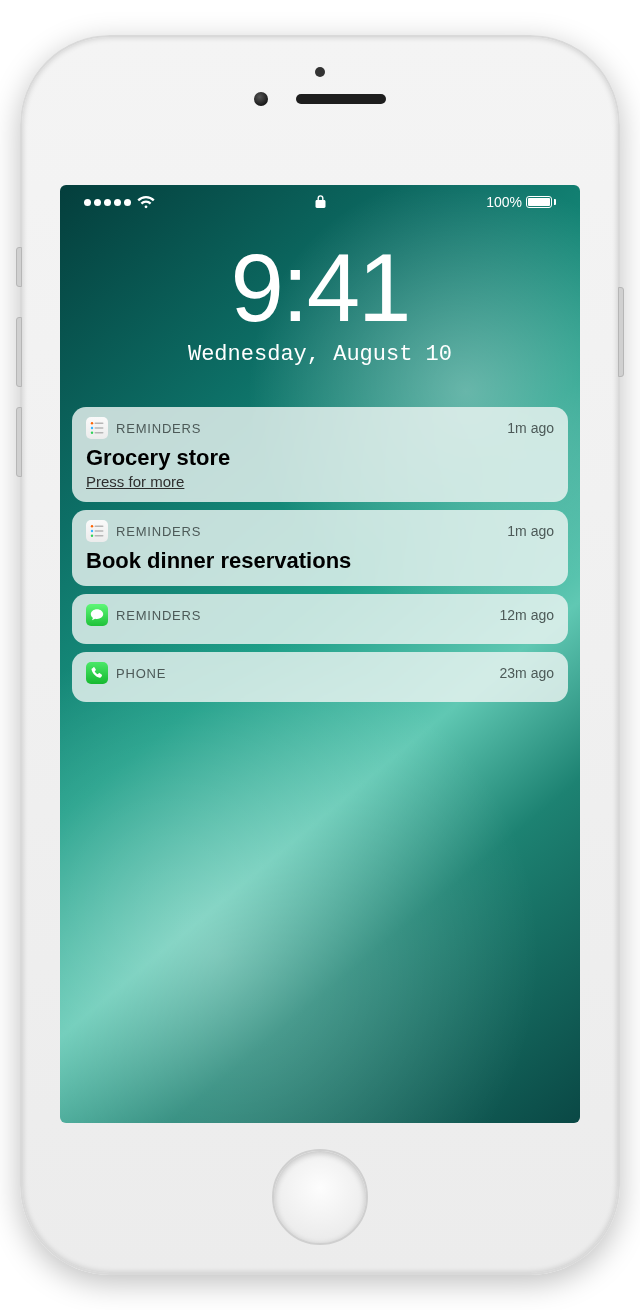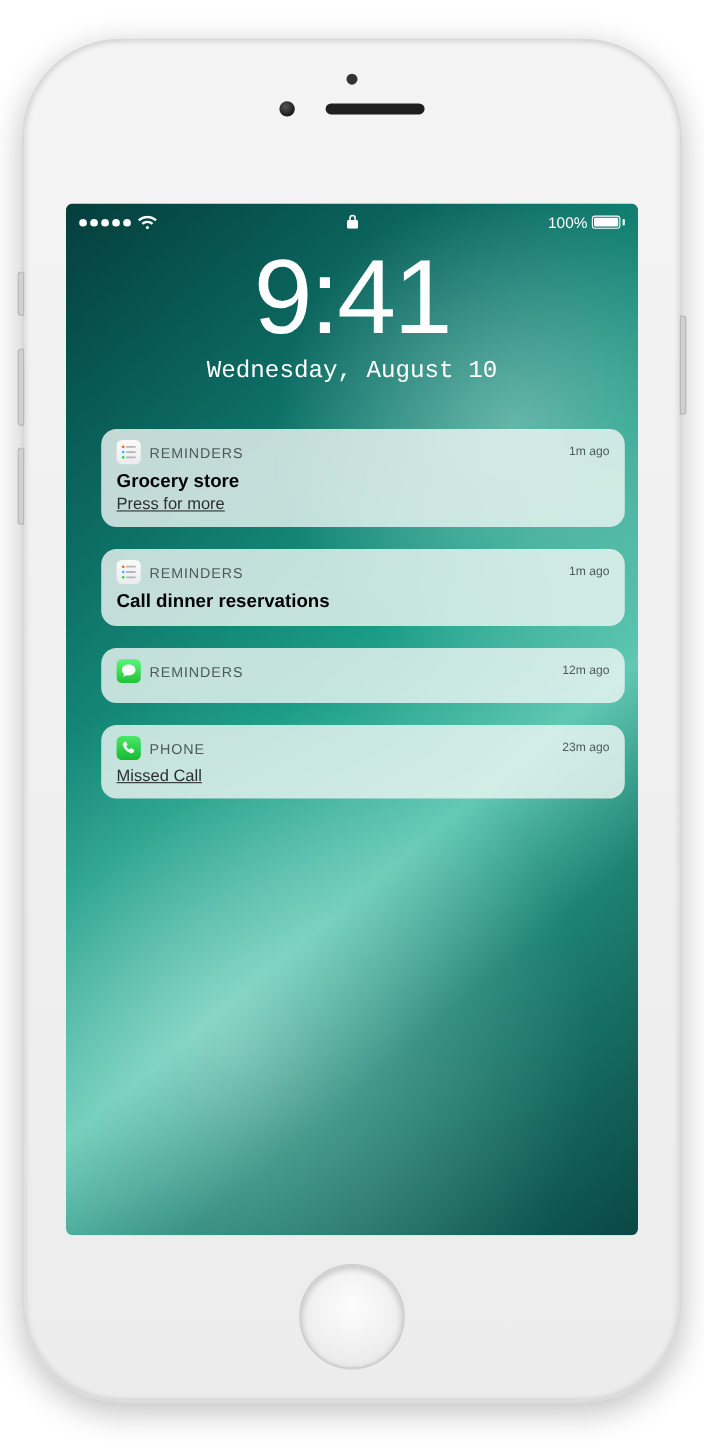--- a/index.html
+++ b/index.html
@@ -86,48 +86,47 @@
     color: #fff;
     display: flex;
     flex-direction: column;
   }
 
   
   .status-bar {
     height: 34px;
     display: flex;
     align-items: center;
-    padding: 0 12px;
+    padding: 0 24px;
     font-size: 14px;
     font-weight: 500;
   }
   .status-left { display:flex; align-items:center; gap:6px; }
   .signal-dots { display:flex; gap:3px; }
   .signal-dots span{ width:7px;height:7px;border-radius:50%;background:#fff; display:block;}
   .wifi-icon svg{display:block;}
   .status-center { flex:1; display:flex; justify-content:center; }
   .status-right { display:flex; align-items:center; gap:4px;}
   .battery { display:flex; align-items:center; gap:2px; }
   .battery-body{width:26px;height:12px;border:1.3px solid #fff;border-radius:3px;position:relative;}
   .battery-fill{position:absolute;inset:1px;background:#fff;border-radius:1px;}
   .battery-cap{width:2px;height:6px;background:#fff;border-radius:0 1px 1px 0;}
 
   
-  .clock-block{ text-align:center; margin-top: 4px; }
+  .clock-block{ text-align:center; margin-top: 21px; }
   .time { font-size: 96px; font-weight: 200; letter-spacing: -2px; line-height: 1; }
   .date { font-size: 22px; font-weight: 400; margin-top: 6px; font-family: Liberation Mono, monospace; }
 
   
   .notifications {
     margin-top: 28px;
     padding: 12px 12px;
     display:flex;
     flex-direction:column;
-    gap: 20px;
-    margin-left: 20px;
+    gap: 8px;
   }
   .card {
     background: rgba(235,244,242,.82);
     border-radius: 14px;
     color:#000;
     padding: 10px 14px 12px 14px;
     backdrop-filter: blur(2px);
   }
   .card-header{
     display:flex;
@@ -136,22 +135,22 @@
     margin-bottom:6px;
   }
   .app-icon{
     width:22px;height:22px;border-radius:5px;flex:0 0 22px;
     display:flex;align-items:center;justify-content:center;
   }
   .app-icon svg{display:block;}
   .app-name{
     font-size:13px; letter-spacing:.8px; color:#4d5a58; font-weight:500;
   }
-  .timestamp{ margin-left:auto; font-size:11px; color:#4d5a58; }
-  .card-title{ font-size:17px; font-weight:700; color:#000; }
+  .timestamp{ margin-left:auto; font-size:14px; color:#4d5a58; }
+  .card-title{ font-size:22px; font-weight:700; color:#000; }
   .card-body { font-size:15px; color:#2e2e2e; margin-top:2px;text-decoration:underline; }
 
   
   .unlock-hint{
     margin-top:auto;
     margin-bottom: 34px;
     text-align:center;
     font-size:17px;
     font-weight:500;
     color:#fff;
@@ -247,21 +246,21 @@
                 <rect x="5.5" y="2.4" width="9" height="1.6" rx=".8" fill="#b6b6b6"></rect>
                 <circle cx="3" cy="8" r="1.2" fill="#34b6ff"></circle>
                 <rect x="5.5" y="7.2" width="9" height="1.6" rx=".8" fill="#b6b6b6"></rect>
                 <circle cx="3" cy="12.8" r="1.2" fill="#30d158"></circle>
                 <rect x="5.5" y="12" width="9" height="1.6" rx=".8" fill="#b6b6b6"></rect>
               </svg>
             </div>
             <span class="app-name">REMINDERS</span>
             <span class="timestamp">1m ago</span>
           </div>
-          <div class="card-title">Call dinner reservations</div>
+          <div class="card-title">Book dinner reservations</div>
         </div>
         <div class="card">
           <div class="card-header">
             <div class="app-icon icon-messages">
               <svg width="16" height="16" viewBox="0 0 16 16">
                 <path d="M8 2.2c3.4 0 6.2 2.2 6.2 4.9 0 2.7-2.8 4.9-6.2 4.9-.7 0-1.3-.1-1.9-.2L3 13.3l.9-2.3C2.6 10 1.8 8.6 1.8 7.1 1.8 4.4 4.6 2.2 8 2.2Z" fill="#fff"></path>
               </svg>
             </div>
             <span class="app-name">REMINDERS</span>
             <span class="timestamp">12m ago</span>
@@ -270,20 +269,19 @@
         <div class="card">
           <div class="card-header">
             <div class="app-icon icon-phone">
               <svg width="16" height="16" viewBox="0 0 16 16">
                 <path d="M4.3 2.1c.4-.2.9-.1 1.2.3l1.2 1.8c.3.4.2.9-.1 1.2l-.9.9c.6 1.3 1.7 2.4 3 3l.9-.9c.3-.3.8-.4 1.2-.1l1.8 1.2c.4.3.5.8.3 1.2l-.7 1.4c-.3.6-1 .9-1.6.7-3.9-1-7-4.1-8-8-.2-.6.1-1.3.7-1.6l1-.1Z" fill="#fff"></path>
               </svg>
             </div>
             <span class="app-name">PHONE</span>
             <span class="timestamp">23m ago</span>
           </div>
-          <div class="card-body">Missed Call</div>
         </div>
       </div>
 
   </div>
 
   <div class="home-button"></div>
 </div>
 
 </body></html>

